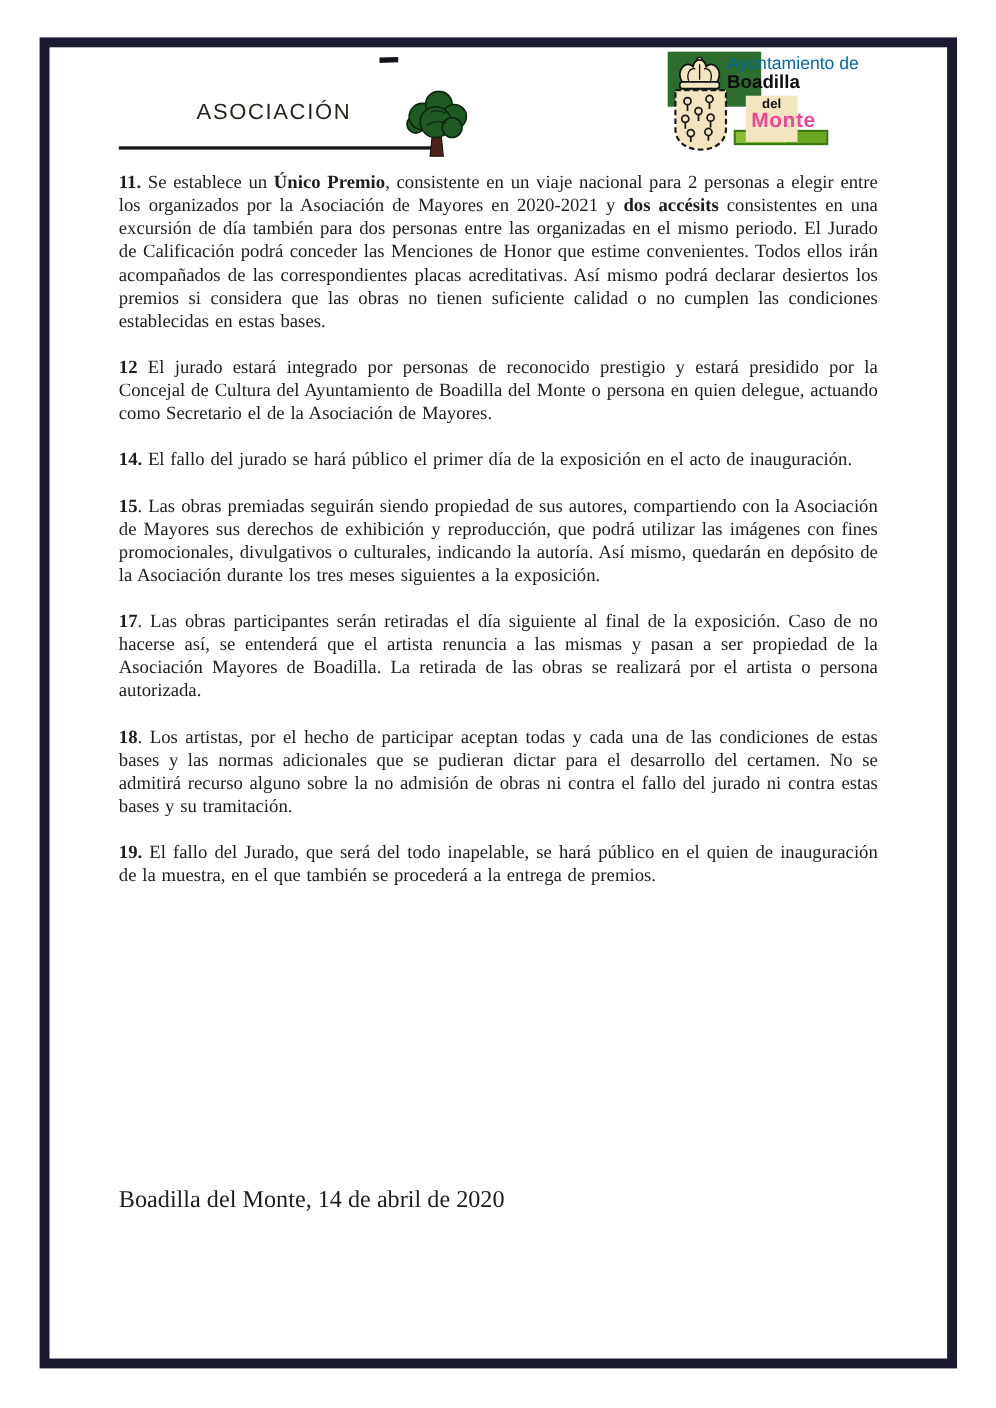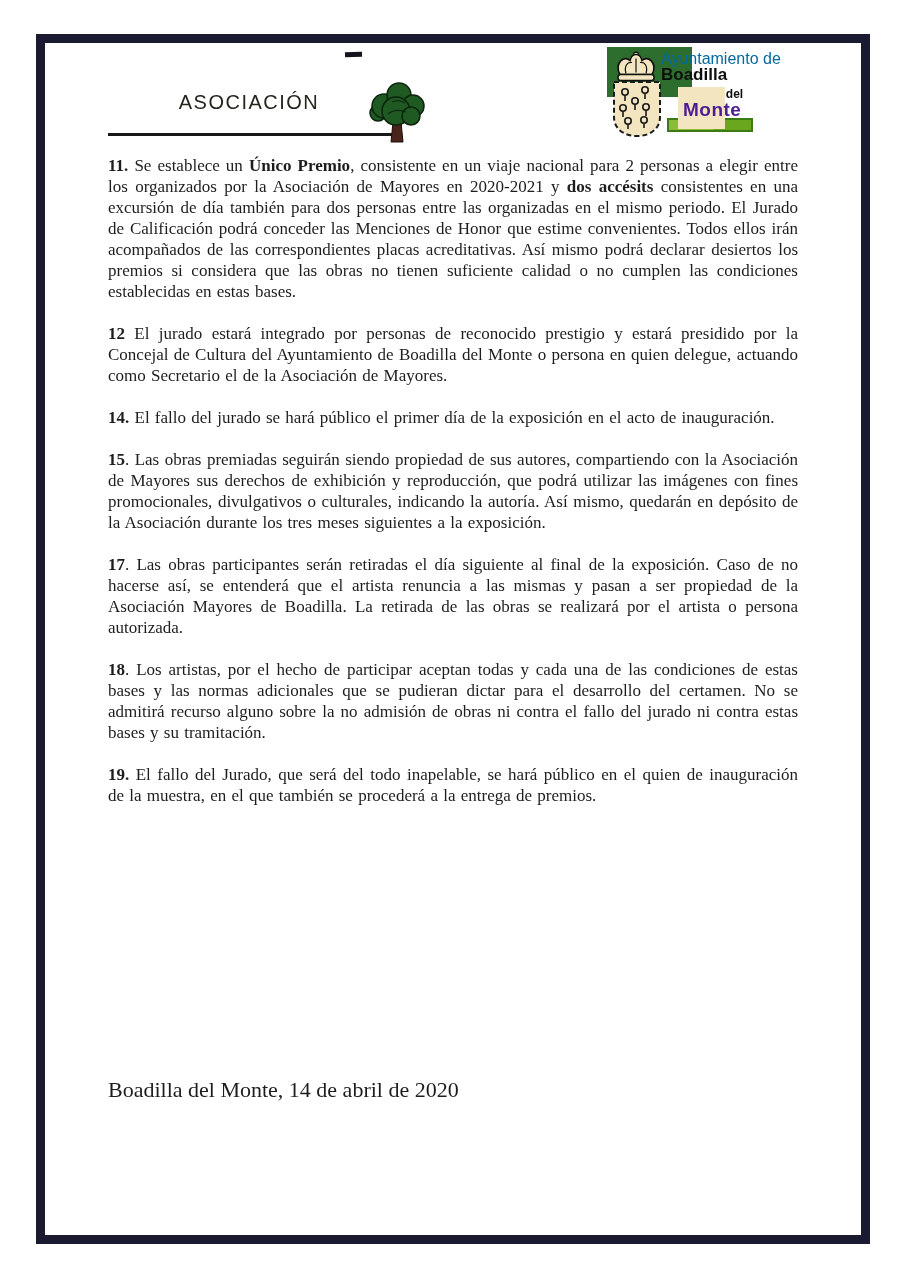--- a/index.html
+++ b/index.html
@@ -113,30 +113,29 @@
   .council-line3 {
     position: absolute;
     left: 678px; top: 88px;
     width: 47px;
     text-align: center;
     font-family: "Liberation Sans", sans-serif;
     font-weight: bold;
     font-size: 12px; line-height: 13px;
     color: #0e0e0e;
     z-index: 5;
-    padding-left: 33px;
   }
   .council-line4 {
     position: absolute;
     left: 683px; top: 100px;
     font-family: "Liberation Sans", sans-serif;
     font-weight: bold;
     font-size: 19px; line-height: 20px;
     letter-spacing: 0.5px;
-    color: #4c1d95;
+    color: #ec4899;
     z-index: 5;
     white-space: nowrap;
   }
   
   .body-text {
     position: absolute;
     left: 108px; top: 155px;
     width: 690px;
     font-family: "Liberation Serif", serif;
     font-size: 17px;

